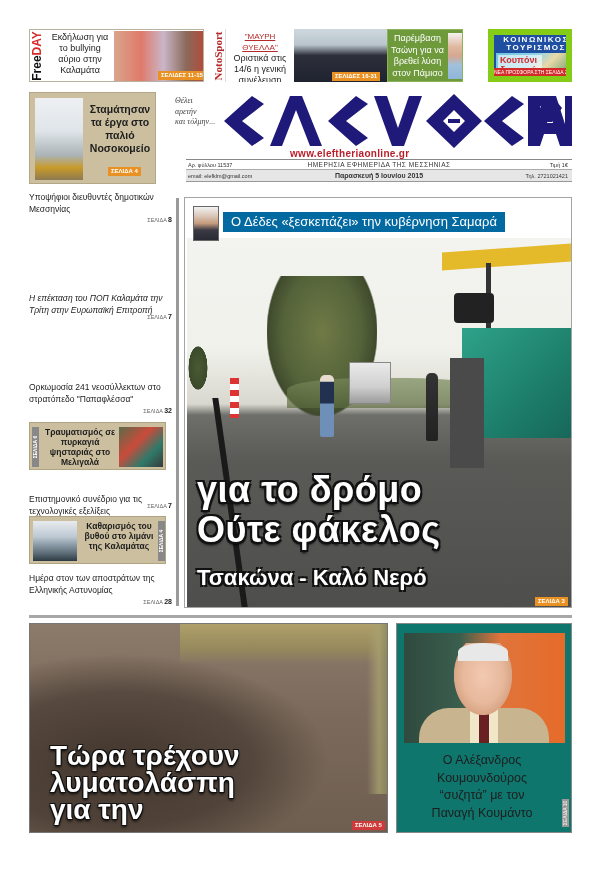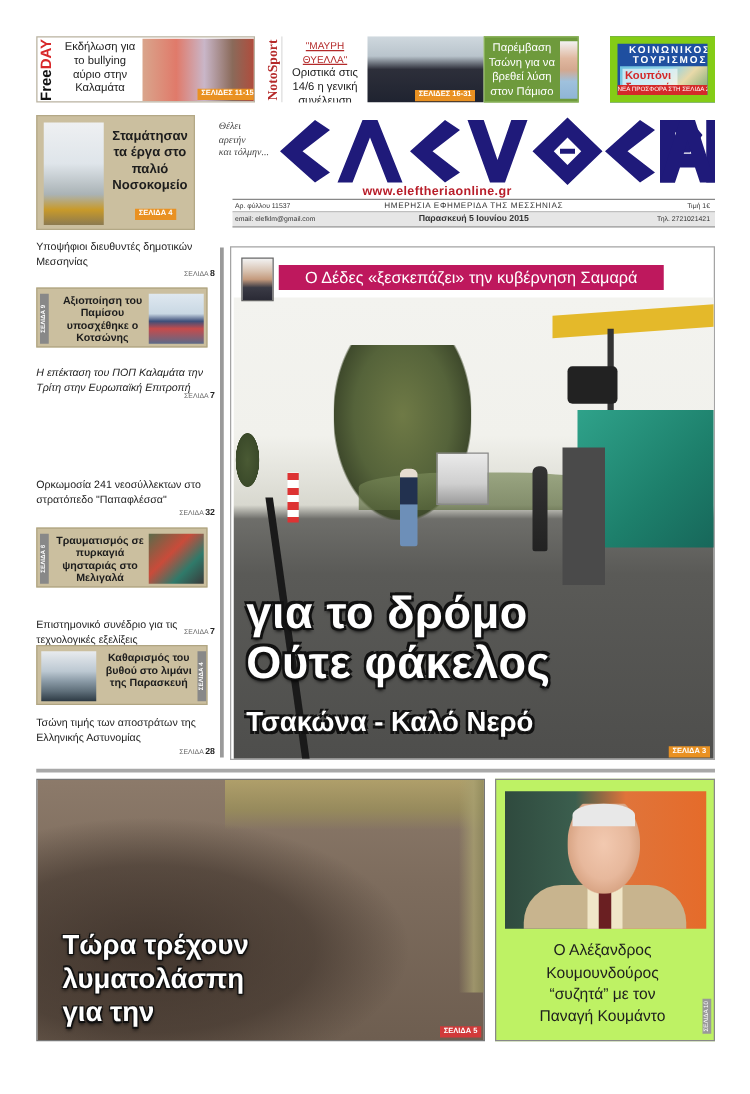--- a/index.html
+++ b/index.html
@@ -87,35 +87,35 @@
   .cone { position: absolute; left: 43px; top: 140px; width: 9px; height: 40px; background: repeating-linear-gradient(180deg, #d33 0 6px, #fff 6px 12px); }
   .curb { position: absolute; left: 40px; top: 160px; width: 6px; height: 209px; background: #1a1a1a; transform: skewX(8deg); }
 
   .story-hed { position: absolute; left: 12px; top: 272px; width: 360px; font-weight: bold; color: #fff; font-size: 36px; line-height: 40px;
     text-shadow: -2px -2px 0 #111, 2px -2px 0 #111, -2px 2px 0 #111, 2px 2px 0 #111, 0 3px 3px #000; letter-spacing: 0.5px; }
   .story-sub { position: absolute; left: 12px; top: 367px; width: 360px; font-weight: bold; color: #fff; font-size: 22px; line-height: 26px;
     text-shadow: -2px -2px 0 #111, 2px -2px 0 #111, -2px 2px 0 #111, 2px 2px 0 #111; }
   .main-story .pg-tag { left: 350px; top: 399px; }
 
   .kicker-photo { position: absolute; left: 8px; top: 8px; width: 26px; height: 35px; background: linear-gradient(180deg, #f2f2f2 0%, #d8c2b0 30%, #c49a7d 50%, #3a3a45 70%, #2a2a35 100%); border: 1px solid #666; z-index: 2; }
-  .kicker { position: absolute; left: 38px; top: 14px; height: 20px; padding: 0 21px; background: #be185d; color: #fff; font-size: 13px; line-height: 20px; white-space: nowrap; z-index: 2; }
+  .kicker { position: absolute; left: 38px; top: 14px; height: 20px; padding: 0 8px; background: #0369a1; color: #fff; font-size: 13px; line-height: 20px; white-space: nowrap; z-index: 2; }
 
   
   .hrule { position: absolute; left: 29px; top: 615px; width: 543px; height: 3px; background: #a8a8a8; }
   .sludge { position: absolute; left: 29px; top: 623px; width: 359px; height: 210px; border: 1px solid #777; overflow: hidden;
     background:
       radial-gradient(ellipse at 25% 65%, rgba(40,30,25,0.65) 0%, rgba(40,30,25,0.45) 35%, transparent 55%),
       linear-gradient(180deg, #8c7a6a 0%, #7d6c5d 40%, #6e5e50 100%); }
   .grass { position: absolute; left: 150px; top: 0; width: 209px; height: 40px; background: linear-gradient(180deg, #b8a86a 0%, #9a8f5a 60%, transparent 100%); opacity: 0.8; }
   .grass2 { position: absolute; right: 0; top: 0; width: 20px; height: 170px; background: linear-gradient(90deg, transparent 0%, #a8a070 60%, #8f8a5c 100%); opacity: 0.8; }
-  .sludge-hed { position: absolute; left: 20px; top: 118px; font-weight: bold; color: #fff; font-size: 22px; line-height: 27px;
+  .sludge-hed { position: absolute; left: 20px; top: 118px; font-weight: bold; color: #fff; font-size: 28px; line-height: 27px;
     text-shadow: -1px -1px 0 #111, 1px -1px 0 #111, -1px 1px 0 #111, 1px 1px 0 #111, 0 2px 3px #000; }
   .sludge .pg-tag { left: 322px; top: 197px; }
 
-  .obit { position: absolute; left: 396px; top: 623px; width: 176px; height: 210px; border: 1px solid #888; background: #bef264; }
+  .obit { position: absolute; left: 396px; top: 623px; width: 176px; height: 210px; border: 1px solid #888; background: #0f766e; }
   .obit-photo { position: absolute; left: 7px; top: 9px; width: 161px; height: 110px; overflow: hidden;
     background: linear-gradient(90deg, #2f4a3e 0%, #3b5e4e 35%, #e0743a 60%, #e56b2a 100%); }
   .obit-head { position: absolute; left: 50px; top: 10px; width: 58px; height: 72px; background: radial-gradient(ellipse at 50% 45%, #f2c9b0 0%, #e7b89c 50%, #d9a585 70%, transparent 72%); }
   .obit-hair { position: absolute; left: 54px; top: 10px; width: 50px; height: 18px; background: #e8e8e8; border-radius: 50% 50% 0 0; }
   .obit-suit { position: absolute; left: 15px; top: 75px; width: 130px; height: 40px; background: #c8b48e; border-radius: 30px 30px 0 0; }
   .obit-shirt { position: absolute; left: 66px; top: 75px; width: 28px; height: 40px; background: #f0e6c8; }
   .obit-tie { position: absolute; left: 75px; top: 78px; width: 10px; height: 37px; background: #6a1f22; }
   .obit-text { position: absolute; left: 4px; top: 128px; width: 162px; text-align: center; font-size: 12.5px; line-height: 17.5px; color: #1d1d1d; }
   .obit-vtag { position: absolute; left: 165px; top: 175px; width: 7px; height: 28px; background: #999; display: flex; align-items: center; justify-content: center; }
   .obit-vtag span { transform: rotate(-90deg); font-size: 5px; color: #fff; white-space: nowrap; }
@@ -208,27 +208,20 @@
   <span class="r">Τηλ. 2721021421</span>
 </div>
 
 <div class="left-col">
 
   <div class="news" style="top:2px;">
     <div>Υποψήφιοι διευθυντές δημοτικών Μεσσηνίας</div>
   </div>
   <div class="news-page" style="top:26px;"><span>ΣΕΛΙΔΑ</span> <b>8</b></div>
 
-  <div class="brief" style="top:40px;">
-    <div class="vtag" style="left:2px;">
-        <span>ΣΕΛΙΔΑ 9</span>
-      </div>
-    <div class="txt" style="left:12px;">Αξιοποίηση του Παμίσου υποσχέθηκε ο Κοτσώνης</div>
-    <div class="img" style="left:89px;background:linear-gradient(180deg,#dfe8ef 0%,#c9d8e4 40%,#3d4f7a 55%,#c64b4b 70%,#5c6a88 100%);"></div>
-  </div>
 
   <div class="news" style="top:103px;font-style:italic;">
     <div>Η επέκταση του ΠΟΠ Καλαμάτα την Τρίτη στην Ευρωπαϊκή Επιτροπή</div>
   </div>
   <div class="news-page" style="top:123px;"><span>ΣΕΛΙΔΑ</span> <b>7</b></div>
 
 
   <div class="news" style="top:192px;">
     <div>Ορκωμοσία 241 νεοσύλλεκτων στο στρατόπεδο "Παπαφλέσσα"</div>
   </div>
@@ -242,28 +235,28 @@
     <div class="img" style="left:89px;background:linear-gradient(135deg,#5a6b4a 0%,#c94b3a 40%,#2f7a6a 70%,#3a3a3a 100%);"></div>
   </div>
 
   <div class="news" style="top:304px;">
     <div>Επιστημονικό συνέδριο για τις τεχνολογικές εξελίξεις</div>
   </div>
   <div class="news-page" style="top:312px;"><span>ΣΕΛΙΔΑ</span> <b>7</b></div>
 
   <div class="brief" style="top:326px;">
     <div class="img" style="left:3px;background:linear-gradient(180deg,#e8ebee 0%,#bcc8d2 40%,#8a9aa6 60%,#5f6f7a 80%,#2d3a44 100%);"></div>
-    <div class="txt" style="left:49px;">Καθαρισμός του βυθού στο λιμάνι της Παρασκευή</div>
+    <div class="txt" style="left:49px;">Καθαρισμός του βυθού στο λιμάνι της Καλαμάτας</div>
     <div class="vtag" style="left:128px;">
         <span>ΣΕΛΙΔΑ 4</span>
       </div>
   </div>
 
   <div class="news" style="top:383px;">
-    <div>Τσώνη τιμής των αποστράτων της Ελληνικής Αστυνομίας</div>
+    <div>Ημέρα στον των αποστράτων της Ελληνικής Αστυνομίας</div>
   </div>
   <div class="news-page" style="top:408px;"><span>ΣΕΛΙΔΑ</span> <b>28</b></div>
 </div>
 <div class="col-rule"></div>
 
 <div class="main-story">
   <div class="kicker-photo"></div>
   <div class="kicker">Ο Δέδες «ξεσκεπάζει» την κυβέρνηση Σαμαρά</div>
 
   <div class="main-photo">

